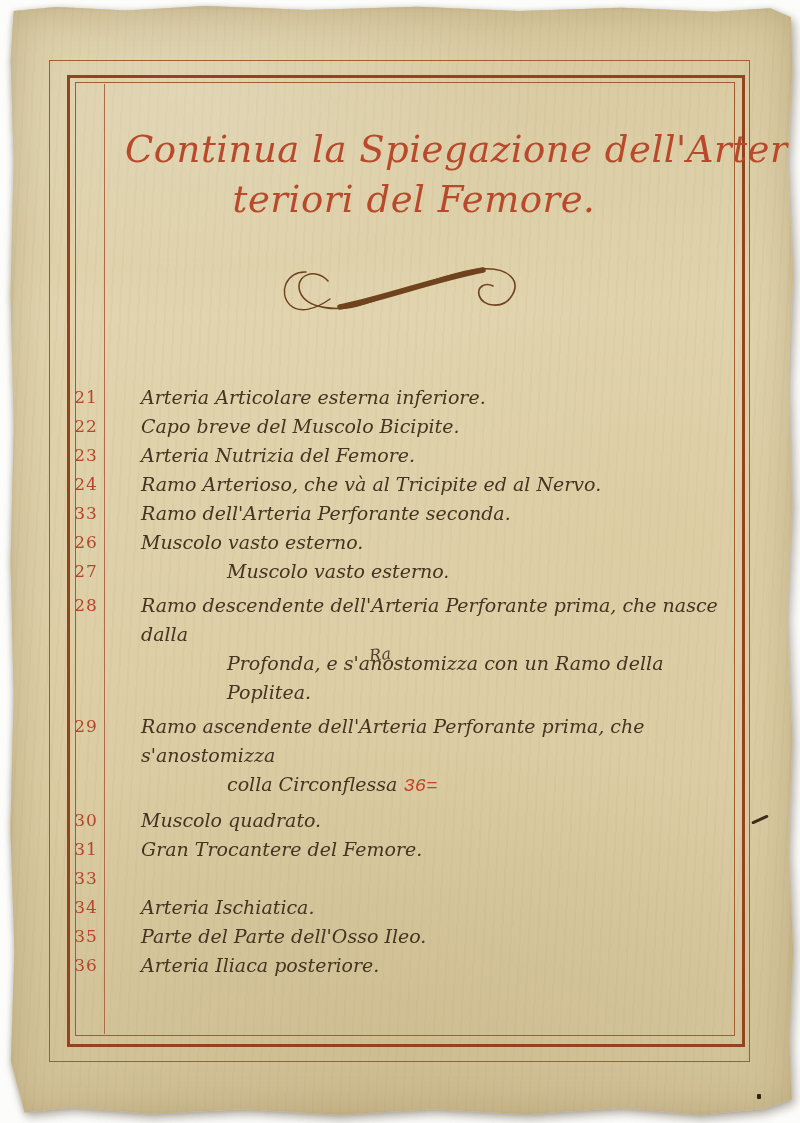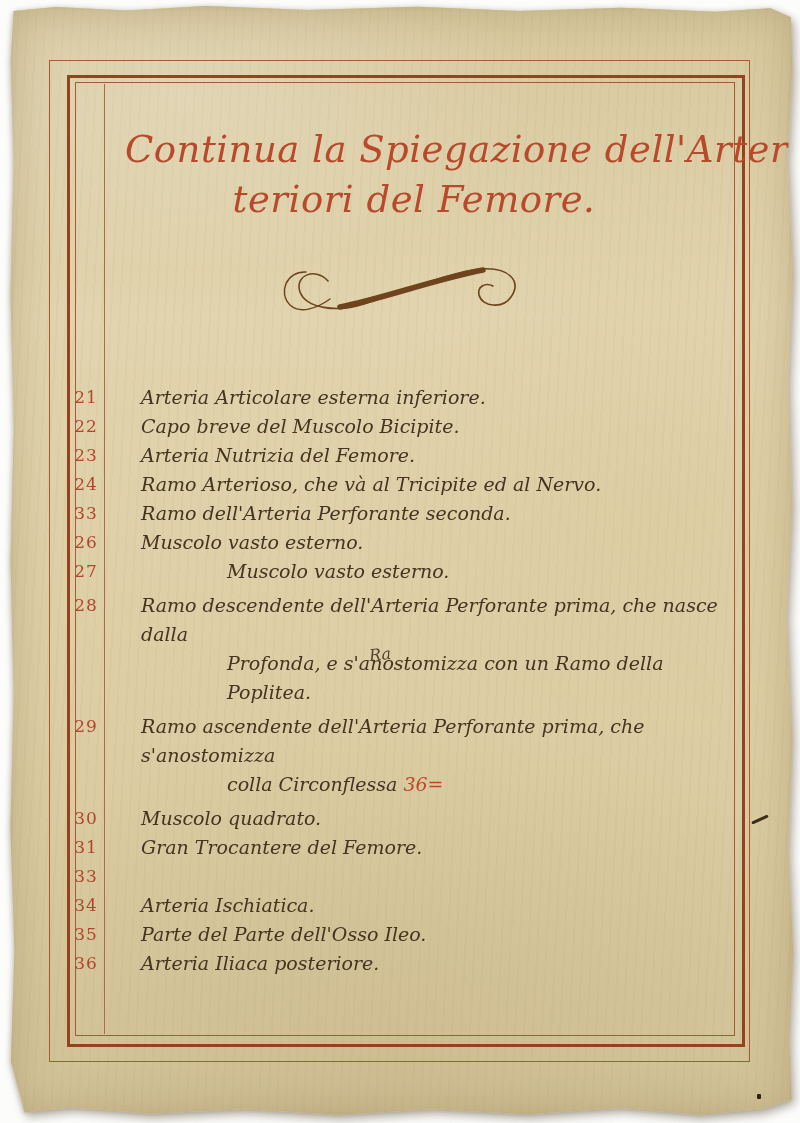--- a/index.html
+++ b/index.html
@@ -47,21 +47,21 @@
   .title .t1{padding-left:36px;white-space:nowrap;}
   
   .flourish{position:absolute;left:50%;top:250px;transform:translateX(-50%);}
   
   .list{position:absolute;left:58px;top:358px;width:672px;margin-top:20px;}
   .row{display:flex;align-items:flex-start;line-height:29px;font-size:19px;font-style:italic;color:#443421;}
   .row .num{flex:none;width:38px;text-align:center;color:#b5442c;font-style:normal;font-size:17px;letter-spacing:1px;}
   .row .body{padding-left:36px;}
   .row .l2{padding-left:86px;}
   .mt{margin-top:5px;}
-  .red-ink{color:#c0452a;}
+  .red-ink{color:#c0452a;font-family:Liberation Mono, monospace;}
   
   .annotation{position:absolute;left:360px;top:640px;font-style:italic;font-size:16px;color:#55422c;transform:rotate(-6deg);}
   .pen-mark{position:absolute;left:742px;top:813px;width:18px;height:3px;background:#3c2d1a;border-radius:2px;transform:rotate(-24deg);}
   .ink-dot{position:absolute;left:748px;top:1089px;width:4px;height:5px;background:#2e2312;border-radius:1px;}
 </style>
 </head>
 <body>
 
 <div class="paper-shadow">
   <div class="paper">

